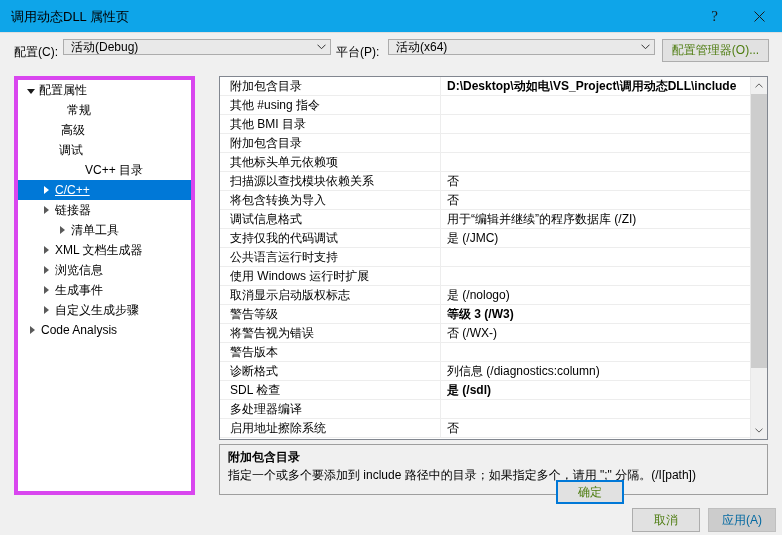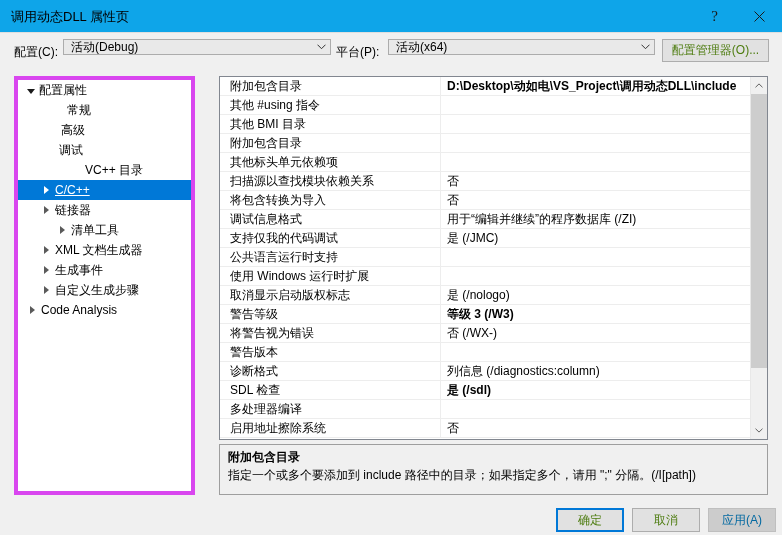--- a/index.html
+++ b/index.html
@@ -350,20 +350,26 @@
       <div class="tree-item" style="padding-left: 22px;">
         <span class="tw">
           <span class="tri-closed"></span>
         </span>
         <span class="tlabel">XML 文档生成器</span>
       </div>
       <div class="tree-item" style="padding-left: 22px;">
         <span class="tw">
           <span class="tri-closed"></span>
         </span>
+        <span class="tlabel">浏览信息</span>
+      </div>
+      <div class="tree-item" style="padding-left: 22px;">
+        <span class="tw">
+          <span class="tri-closed"></span>
+        </span>
         <span class="tlabel">生成事件</span>
       </div>
       <div class="tree-item" style="padding-left: 22px;">
         <span class="tw">
           <span class="tri-closed"></span>
         </span>
         <span class="tlabel">自定义生成步骤</span>
       </div>
       <div class="tree-item" style="padding-left: 8px;">
         <span class="tw">
@@ -467,15 +473,15 @@
         </svg>
     </div>
   </div>
 </div>
 
 <div class="desc-panel">
   <div class="desc-title">附加包含目录</div>
   <div class="desc-body">指定一个或多个要添加到 include 路径中的目录；如果指定多个，请用 ";" 分隔。(/I[path])</div>
 </div>
 
-<div class="btn default" style="left:556px; top:508px; width:68px; height:24px;">确定</div>
+<div class="btn default" style="left:556px; top:480px; width:68px; height:24px;">确定</div>
 <div class="btn" style="left:632px; top:508px; width:68px; height:24px;">取消</div>
 <div class="btn disabled" style="left:708px; top:508px; width:68px; height:24px;">应用(A)</div>
 
 </body></html>

